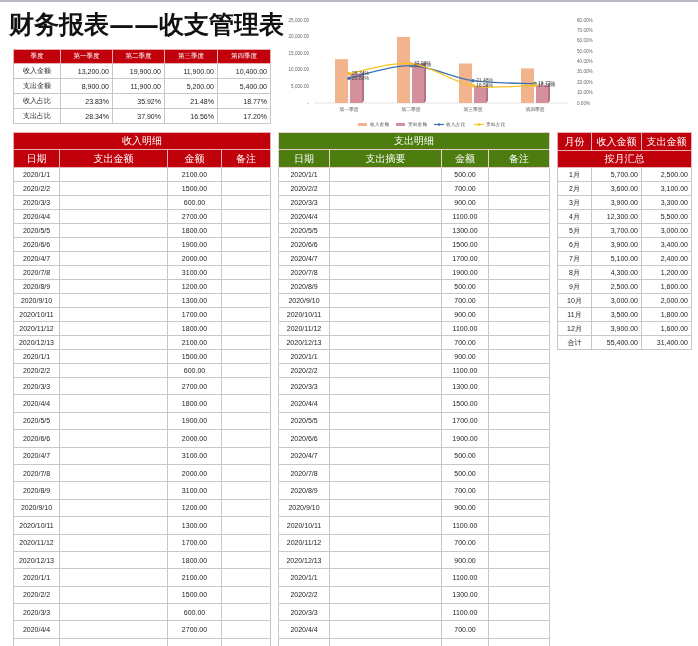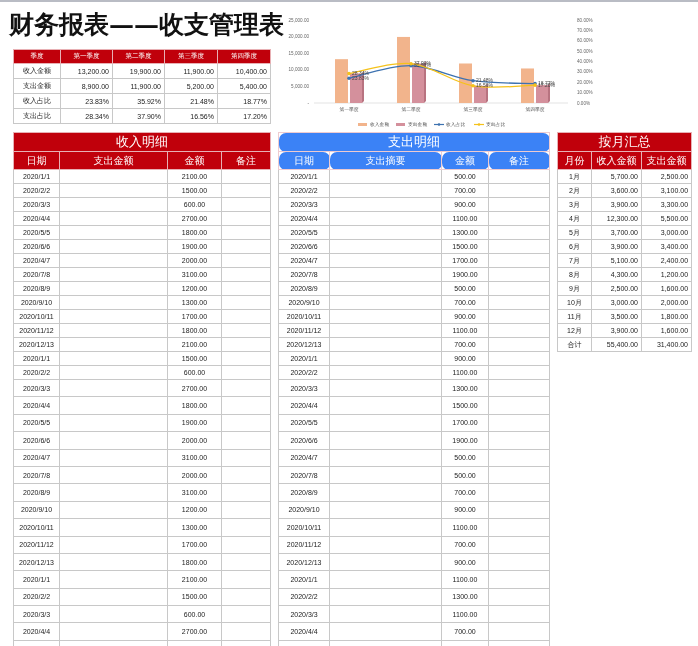--- a/index.html
+++ b/index.html
@@ -9,29 +9,29 @@
     border-top:2px solid #b9bcc4; box-sizing:border-box;
   }
   .title {
     position:absolute; left:9px; top:6px; font-family:"DejaVu Serif","Liberation Serif",serif;
     font-weight:bold; font-size:25px; letter-spacing:0px; color:#111; white-space:nowrap;
   }
   table { border-collapse:collapse; table-layout:fixed; position:absolute; }
   td, th { border:1px solid #c8c8c8; padding:0 3px; font-size:7px; color:#222; overflow:hidden; white-space:nowrap; }
   th { font-weight:normal; }
   .red { background:#c0000b; color:#fff; border-color:#e8b0b4; }
-  .pink { background:#3b82f6; color:#fff; border-color:#eecbd0;border-radius:7px; }
+  .pink { background:#4d7c0f; color:#fff; border-color:#eecbd0; }
   .c { text-align:center; }
   .r { text-align:right; }
   
   #summary { left:13px; top:47px; width:257px; }
   #summary td, #summary th { height:14px; }
   #summary th { font-size:6.5px; height:13px; }
   
-  .detail th.cap { height:16px; font-size:13px; }
+  .detail th.cap { height:16px; font-size:10px; }
   .detail th.col { height:17px; font-size:10px; }
   .detail td { height:13px; }
   .detail tr.tall td { height:16.4px; }
   #income { left:13px; top:130px; width:257px; }
   #expense { left:278px; top:130px; width:271px; }
   #monthly { left:557px; top:130px; width:134px; }
   #monthly td { height:13px; }
   
   #chart { position:absolute; left:278px; top:12px; width:322px; height:120px; }
   #chart text { font-family:"Liberation Sans","DejaVu Sans",sans-serif; }
@@ -580,27 +580,27 @@
 </table>
 
 <table id="monthly" class="detail">
   <colgroup>
       <col style="width:34px">
       <col style="width:50px">
       <col style="width:50px">
     </colgroup>
   <thead>
     <tr>
-        <th colspan="3" class="red c cap">按月汇总</th>
-      </tr>
-    <tr>
       <th class="red c col">月份</th>
       <th class="red c col">收入金额</th>
       <th class="red c col">支出金额</th>
     </tr>
+    <tr>
+        <th colspan="3" class="red c cap">按月汇总</th>
+      </tr>
   </thead>
   <tbody id="monthly-body">
       <tr>
         <td class="c">1月</td>
         <td class="r">5,700.00</td>
         <td class="r">2,500.00</td>
       </tr>
       <tr>
         <td class="c">2月</td>
         <td class="r">3,600.00</td>

